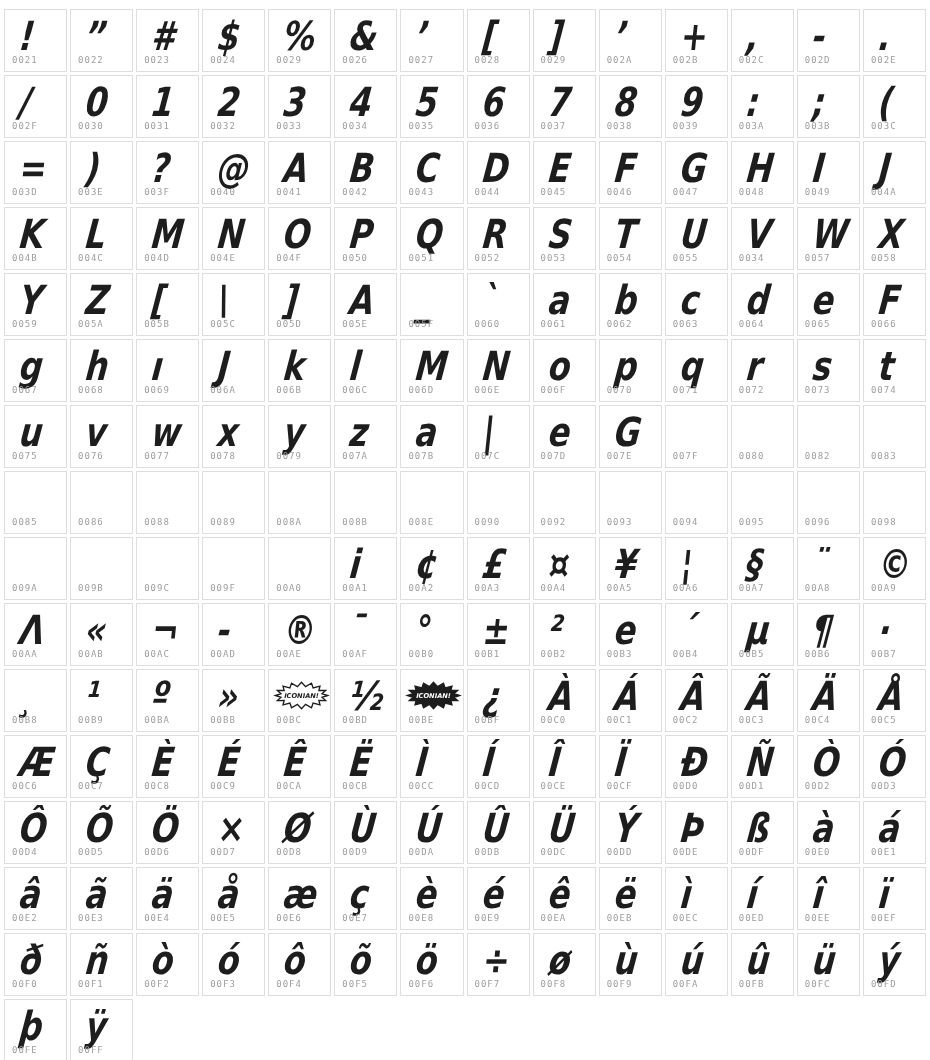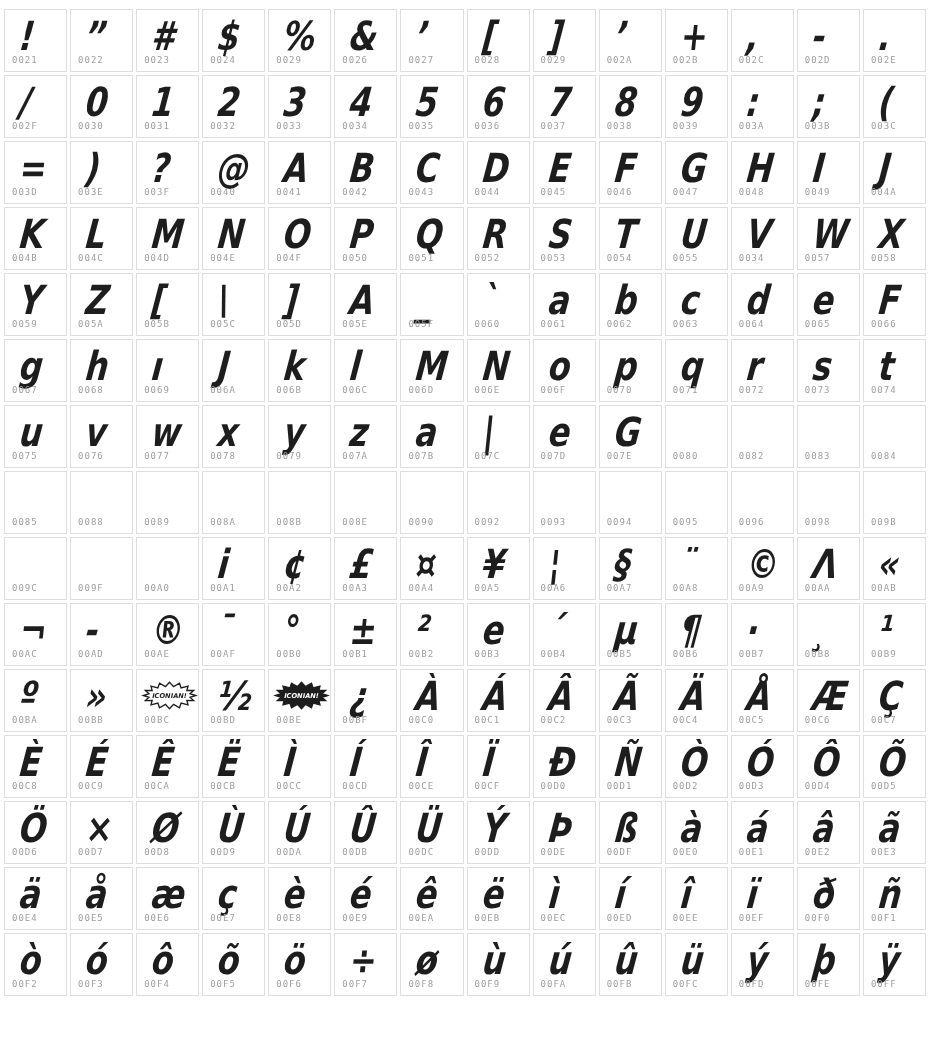--- a/index.html
+++ b/index.html
@@ -424,35 +424,38 @@
     </div>
     <div class="cell">
       <span class="glyph">e</span>
       <span class="code">007D</span>
     </div>
     <div class="cell">
       <span class="glyph">G</span>
       <span class="code">007E</span>
     </div>
     <div class="cell">
+      <span class="code">007F</span>
+    </div>
+    <div class="cell">
       <span class="code">0080</span>
     </div>
     <div class="cell">
       <span class="code">0082</span>
     </div>
     <div class="cell">
       <span class="code">0083</span>
     </div>
     <div class="cell">
-      <span class="code">0084</span>
-    </div>
-    <div class="cell">
       <span class="code">0085</span>
     </div>
     <div class="cell">
+      <span class="code">0086</span>
+    </div>
+    <div class="cell">
       <span class="code">0088</span>
     </div>
     <div class="cell">
       <span class="code">0089</span>
     </div>
     <div class="cell">
       <span class="code">008A</span>
     </div>
     <div class="cell">
       <span class="code">008B</span>
@@ -473,20 +476,23 @@
       <span class="code">0094</span>
     </div>
     <div class="cell">
       <span class="code">0095</span>
     </div>
     <div class="cell">
       <span class="code">0096</span>
     </div>
     <div class="cell">
       <span class="code">0098</span>
+    </div>
+    <div class="cell">
+      <span class="code">009A</span>
     </div>
     <div class="cell">
       <span class="code">009B</span>
     </div>
     <div class="cell">
       <span class="code">009C</span>
     </div>
     <div class="cell">
       <span class="code">009F</span>
     </div>

